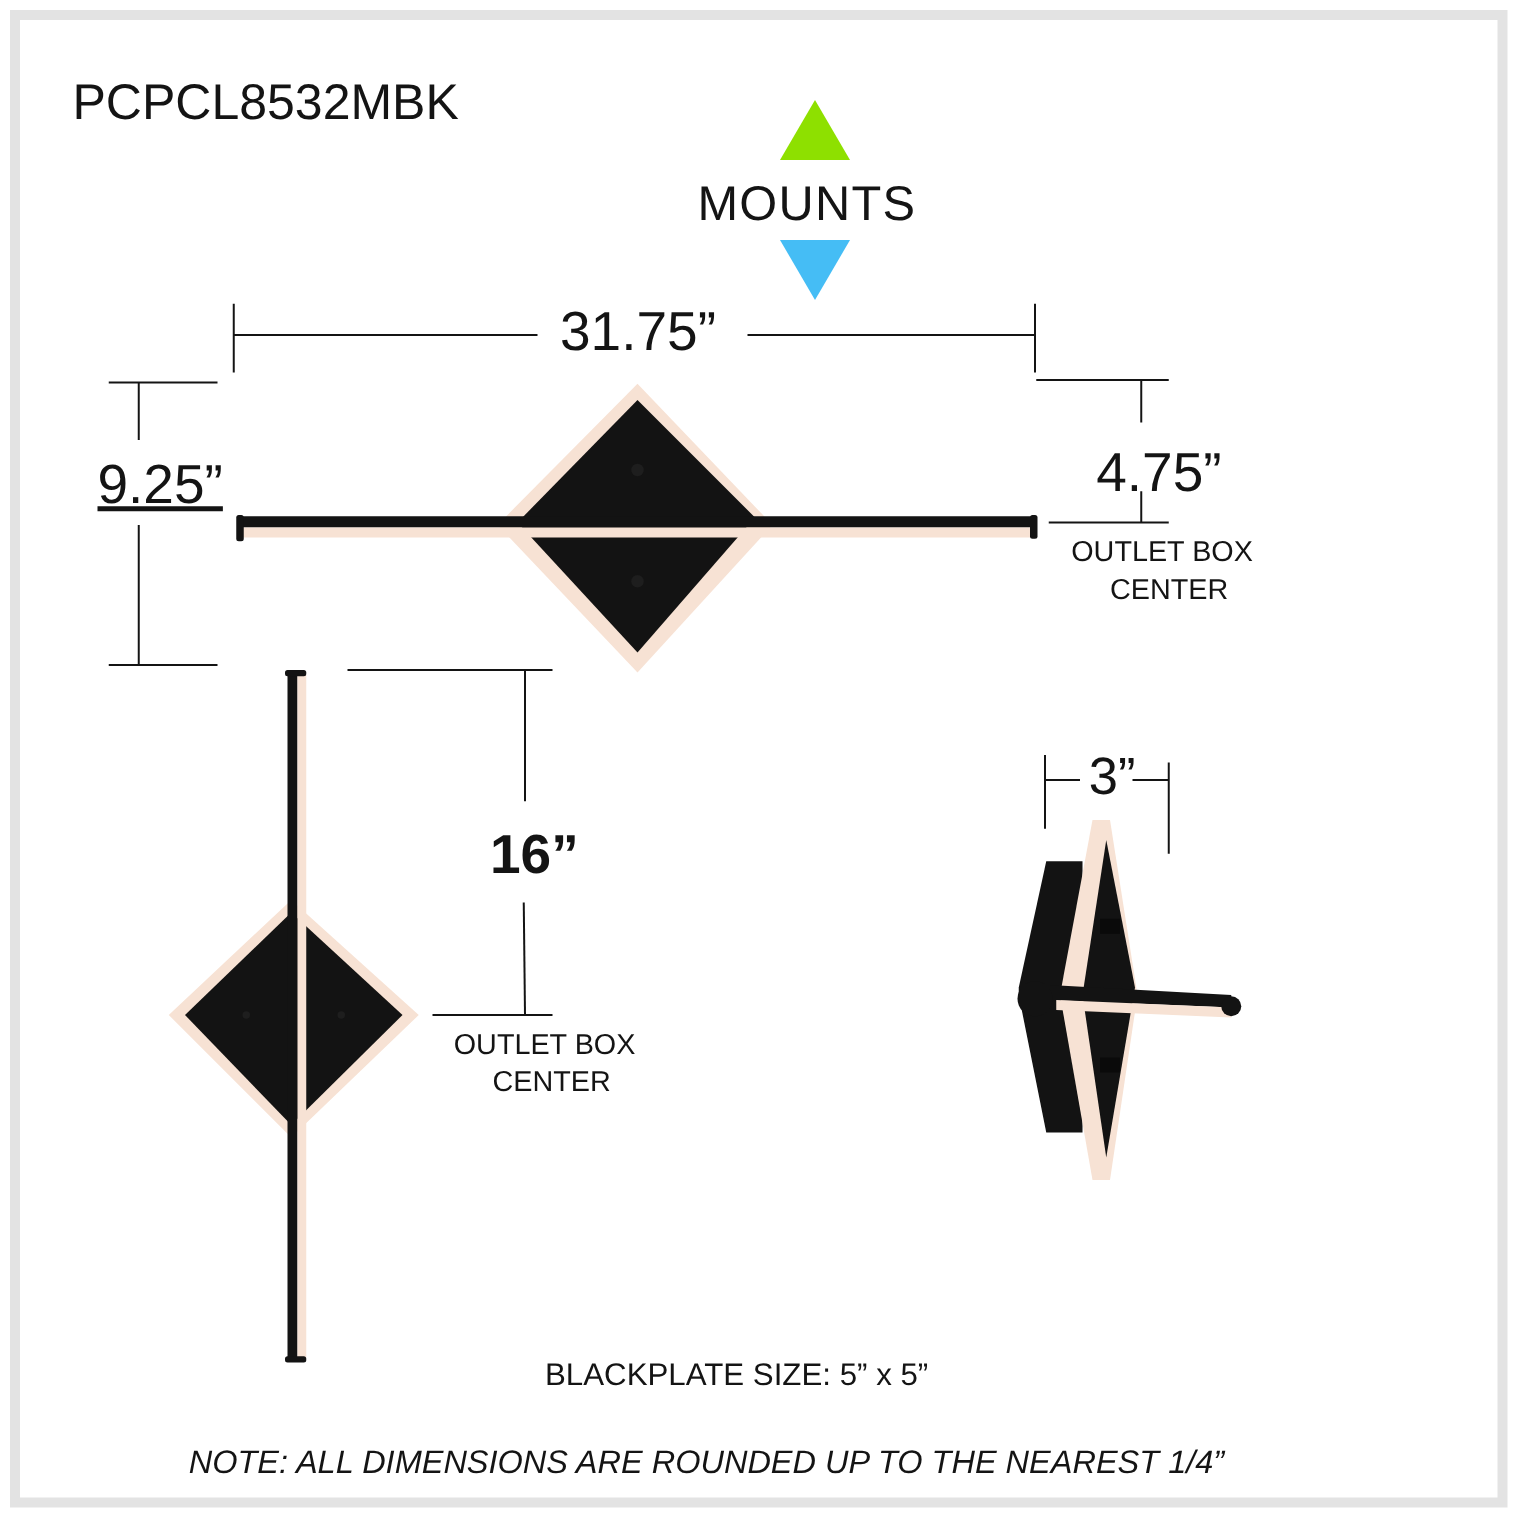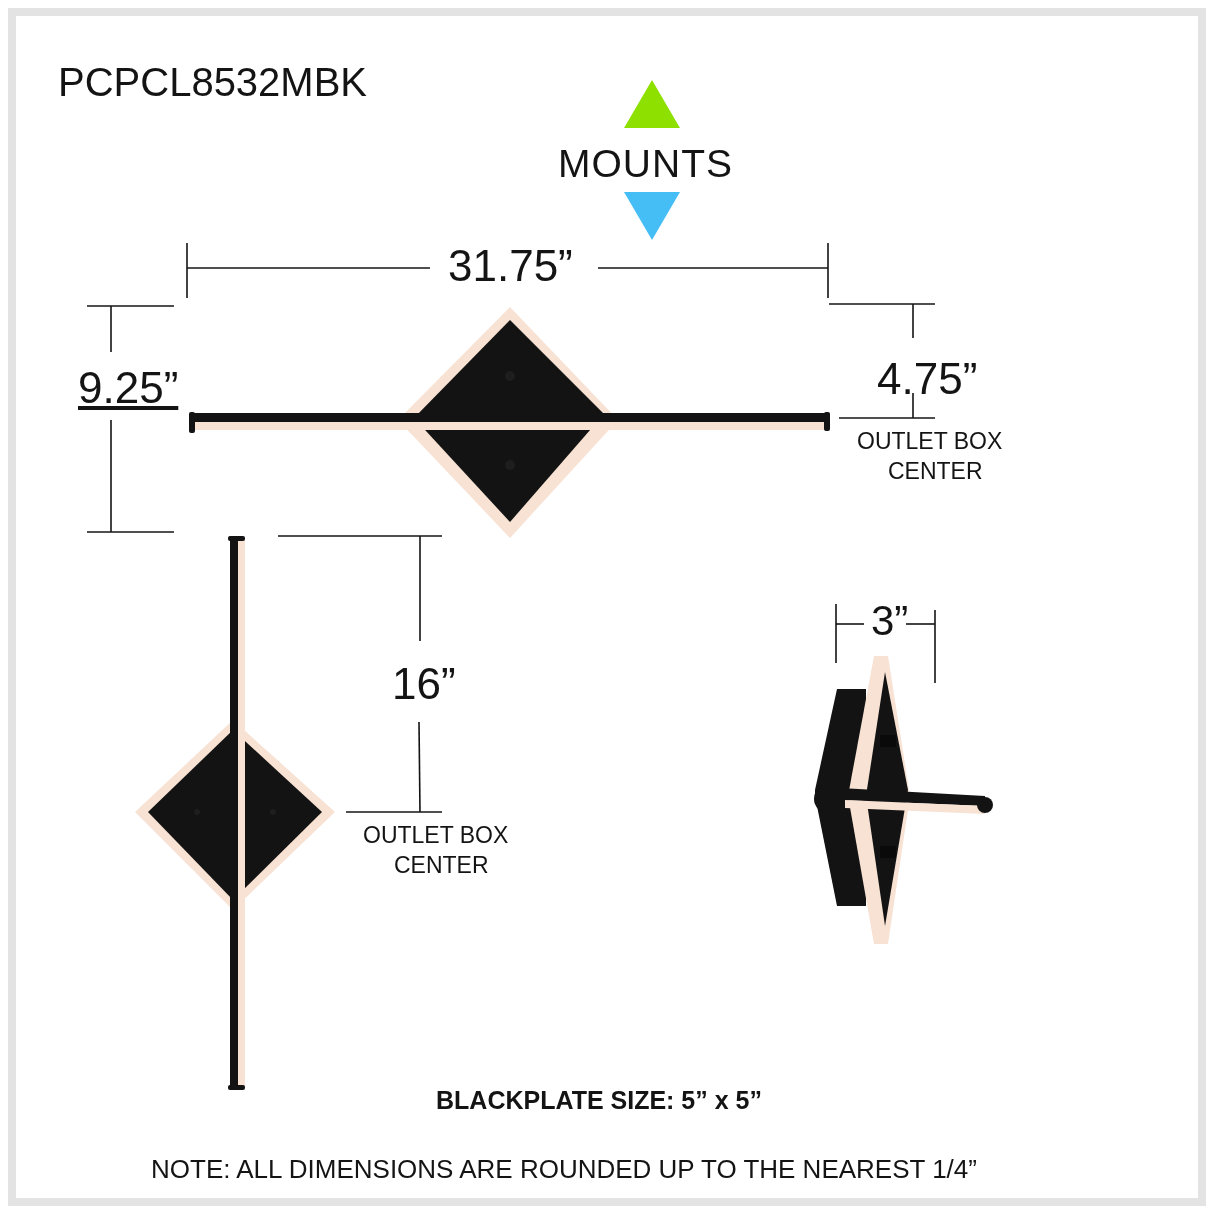--- a/index.html
+++ b/index.html
@@ -90,20 +90,20 @@
 
 <div class="txt" style="left:58px; top:42px; font-size:40px;margin-top:20px;">PCPCL8532MBK</div>
 <div class="txt" style="left:558px; top:144px; font-size:39px; letter-spacing:1px;">MOUNTS</div>
 
 <div class="txt" style="left:448px; top:244px; font-size:44px;">31.75”</div>
 <div class="txt" style="left:78px; top:366px; font-size:44px;text-decoration:underline;">9.25”</div>
 <div class="txt" style="left:877px; top:337px; font-size:44px;margin-top:20px;">4.75”</div>
 <div class="txt" style="left:857px; top:430px; font-size:23px;">OUTLET BOX</div>
 <div class="txt" style="left:888px; top:460px; font-size:23px;">CENTER</div>
 
-<div class="txt" style="left:392px; top:662px; font-size:44px;">16”</div>
+<div class="txt" style="left:392px; top:662px; font-size:44px;font-weight:bold;">16”</div>
 <div class="txt" style="left:363px; top:824px; font-size:23px;">OUTLET BOX</div>
 <div class="txt" style="left:394px; top:854px; font-size:23px;">CENTER</div>
 
 <div class="txt" style="left:871px; top:600px; font-size:42px;">3”</div>
 
-<div class="txt" style="left:436px; top:1088px; font-size:25px;font-weight:bold;">BLACKPLATE SIZE: 5” x 5”</div>
-<div class="txt" style="left:151px; top:1156px; font-size:26px;">NOTE: ALL DIMENSIONS ARE ROUNDED UP TO THE NEAREST 1/4”</div>
+<div class="txt" style="left:436px; top:1088px; font-size:25px;">BLACKPLATE SIZE: 5” x 5”</div>
+<div class="txt" style="left:151px; top:1156px; font-size:26px;font-style:italic;">NOTE: ALL DIMENSIONS ARE ROUNDED UP TO THE NEAREST 1/4”</div>
 
 </body></html>

